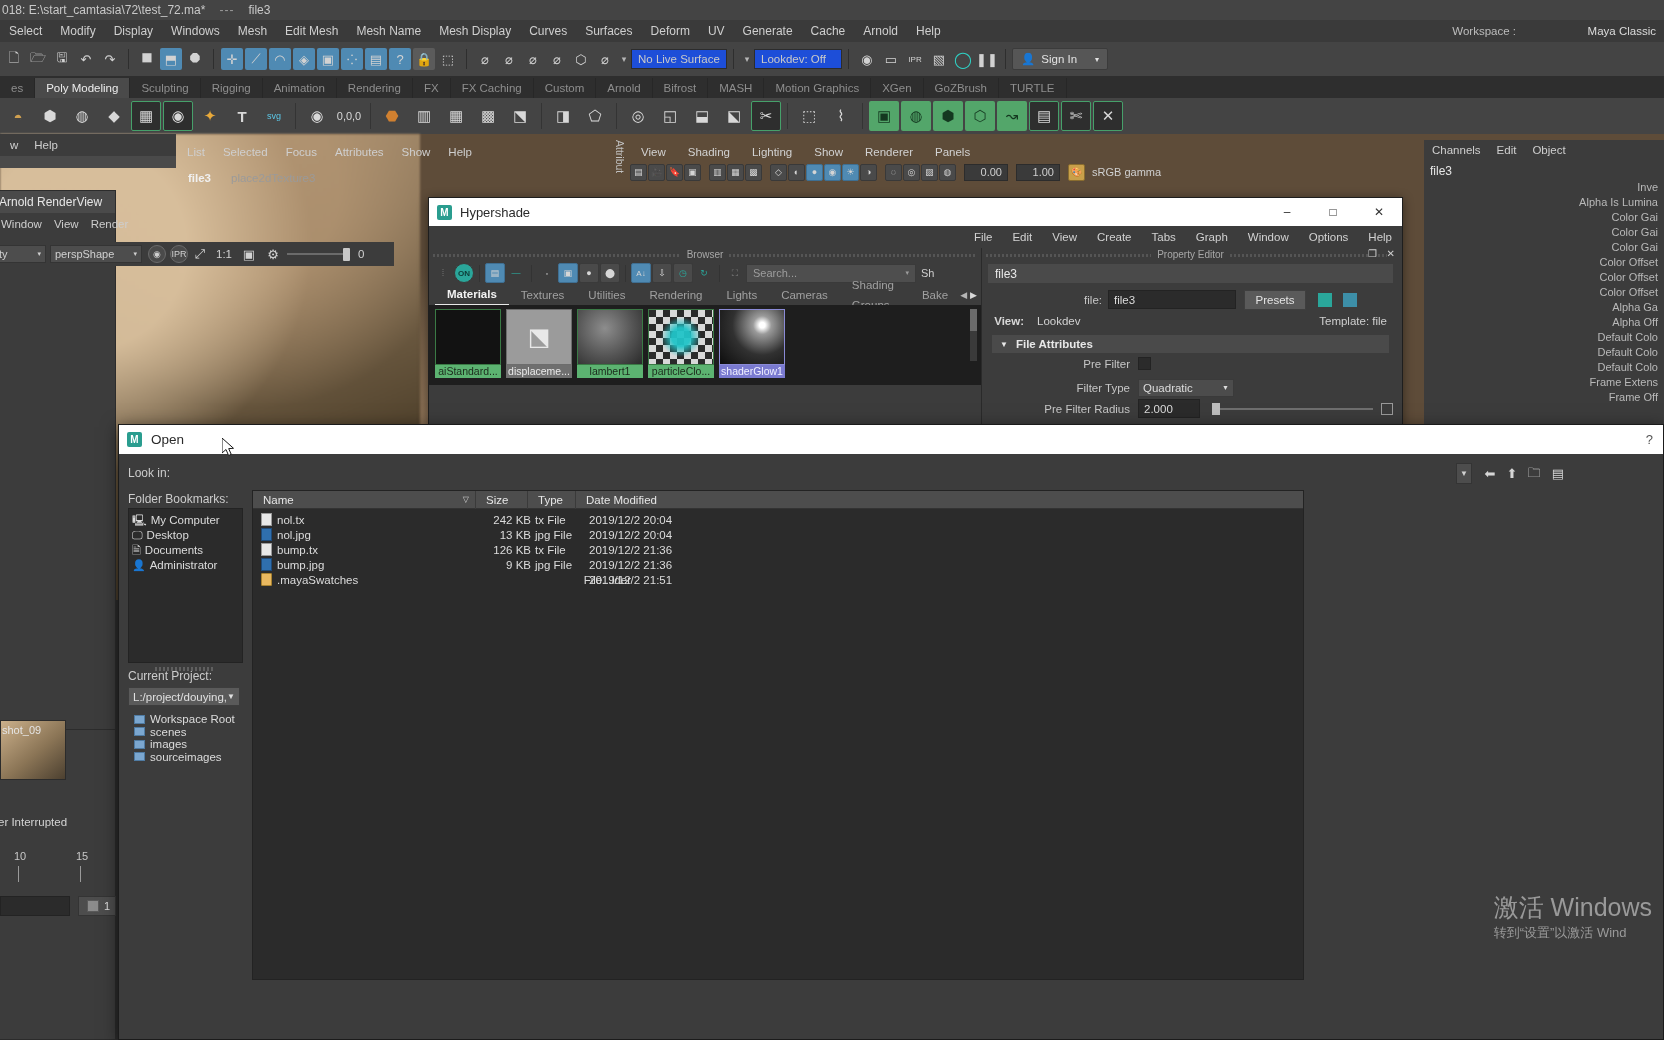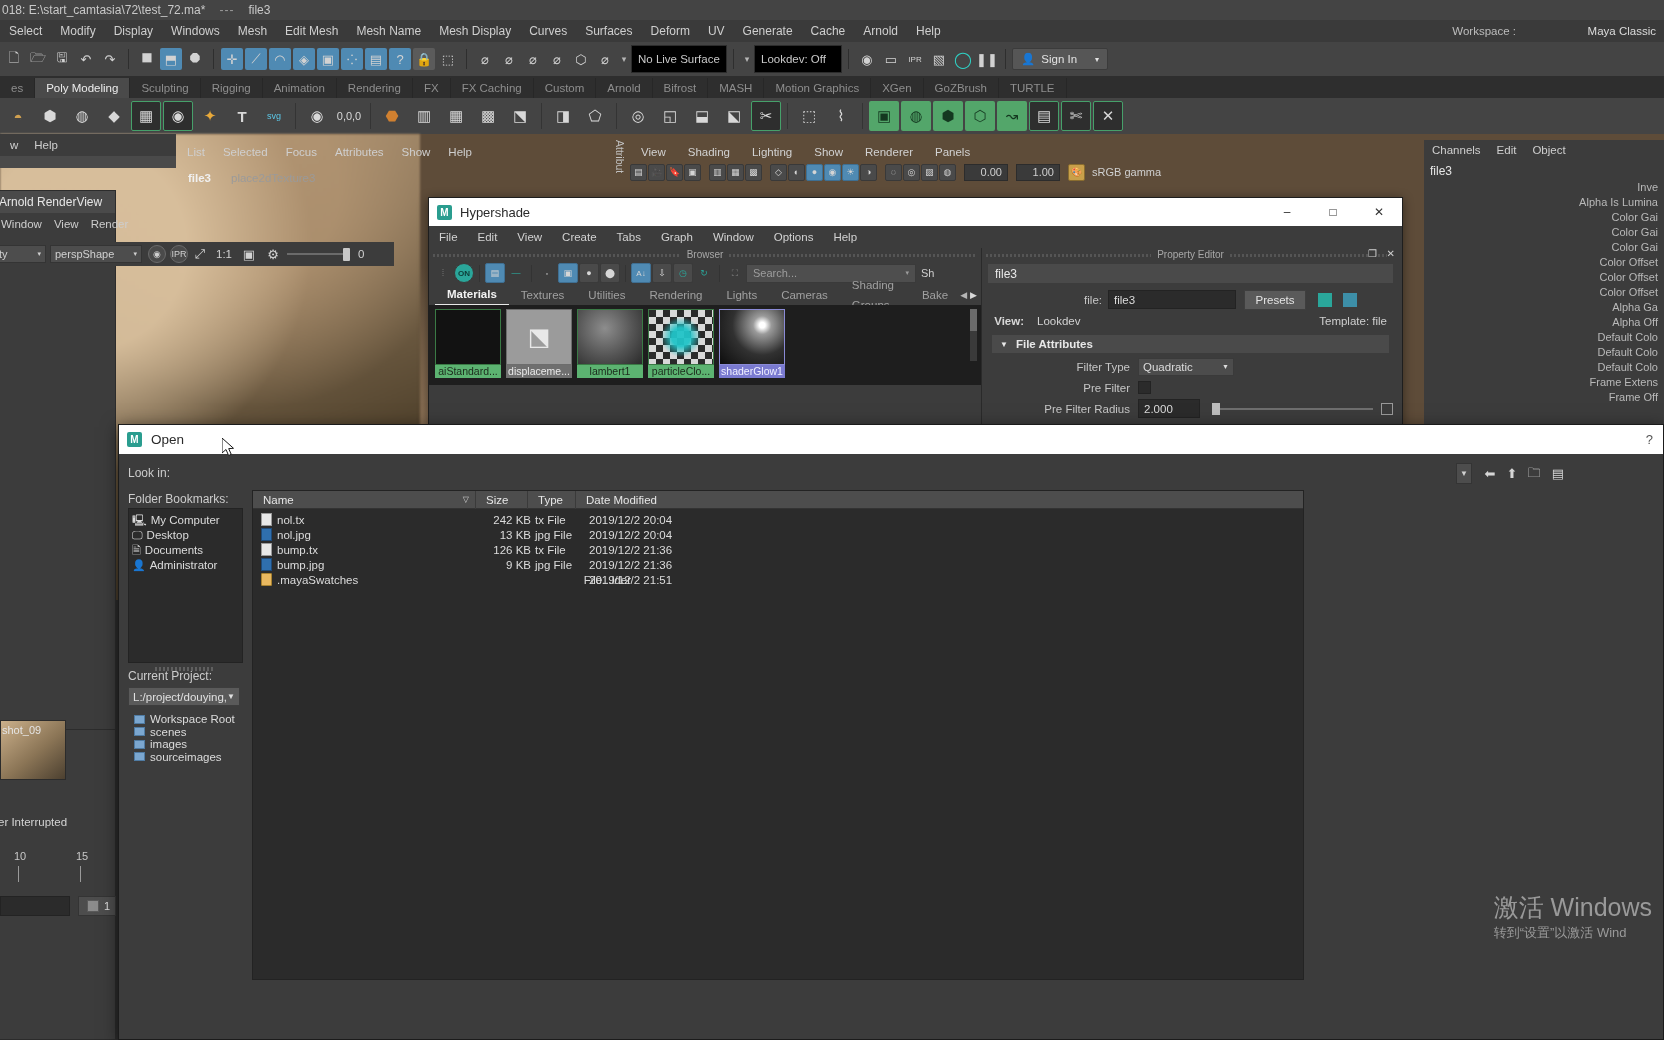--- a/index.html
+++ b/index.html
@@ -43,21 +43,21 @@
   }
   .tb-btn {
     width:22px; height:22px; margin:0 1px; border-radius:2px;
     display:flex; align-items:center; justify-content:center;
     color:#d2d2d2; font-size:13px; background:transparent;
   }
   .tb-btn.on { background:#4f8ab3; }
   .tb-btn.sq { background:#5b5b5b; }
   .tb-sep { width:1px; height:20px; background:#2e2e2e; margin:0 6px; }
   .tb-field {
-    height:28px; background:#000000; border:1px solid #2c2c2c;
+    height:20px; background:#1d4ed8; border:1px solid #2c2c2c;
     color:#c9c9c9; font-size:11.5px; padding:0 6px;
     display:flex; align-items:center;text-align:center;
   }
   .tb-caret { width:14px; text-align:center; color:#b5b5b5; font-size:9px; }
   #signin {
     height:22px; background:#565656; border:1px solid #3b3b3b; border-radius:2px;
     display:flex; align-items:center; gap:6px; padding:0 8px; color:#e2e2e2;
     font-size:11.5px; min-width:96px;
   }
 
@@ -212,21 +212,21 @@
     height:28px; background:#ffffff; display:flex; align-items:center;
     padding-left:8px; gap:8px; color:#2a2a2a; font-size:13px;
   }
   #hyper-title .wbtns { margin-left:auto; display:flex; }
   #hyper-title .wb {
     width:46px; height:28px; display:flex; align-items:center; justify-content:center;
     color:#333; font-size:12px;
   }
   #hyper-menu {
     height:22px; background:#3c3c3c; display:flex; align-items:center;
-    font-size:11.5px; color:#d2d2d2;
+    font-size:11.5px; color:#d2d2d2;justify-content:flex-end;
   }
   #hyper-menu span { padding:0 10px; }
   .panel-grip {
     height:13px; display:flex; align-items:center; justify-content:center;
     font-size:10px; color:#a8a8a8; position:relative;
   }
   .grip-dots {
     position:absolute; left:4px; right:4px; top:6px; height:3px;
     background-image: repeating-linear-gradient(90deg,#555 0 2px, transparent 2px 4px);
   }
@@ -814,31 +814,31 @@
         <div style="width:42px;text-align:right;font-size:11.5px;color:#d8d8d8;font-weight:bold">View:</div>
         <div style="margin-left:13px;font-size:11.5px;color:#d2d2d2">Lookdev</div>
         <div style="margin-left:auto;margin-right:12px;font-size:11.5px;color:#cfcfcf">Template: file</div>
       </div>
 
       <div class="pe-section" style="margin:4px 10px 0 10px">
         <span style="font-size:8px">▼</span>
         <span>File Attributes</span>
       </div>
 
+      <div class="pe-row">
+        <div class="pe-label" style="width:148px">Pre Filter</div>
+        <div style="width:13px;height:13px;background:#2b2b2b;border:1px solid #232323;margin-left:8px"></div>
+      </div>
+
       <div class="pe-row" style="margin-top:3px">
         <div class="pe-label" style="width:148px">Filter Type</div>
         <div class="pe-combo" style="margin-left:8px">
           <span>Quadratic</span>
           <span style="font-size:7px">▼</span>
         </div>
-      </div>
-
-      <div class="pe-row">
-        <div class="pe-label" style="width:148px">Pre Filter</div>
-        <div style="width:13px;height:13px;background:#2b2b2b;border:1px solid #232323;margin-left:8px"></div>
       </div>
 
       <div class="pe-row">
         <div class="pe-label" style="width:148px">Pre Filter Radius</div>
         <div class="pe-input" style="width:62px;margin-left:8px">2.000</div>
         <div style="display:flex;align-items:center;flex:1;margin-left:12px;margin-right:8px">
           <div class="pe-handle"></div>
           <div class="pe-slider-track"></div>
         </div>
         <div style="width:12px;height:12px;border:1px solid #9a9a9a;margin-right:6px"></div>

